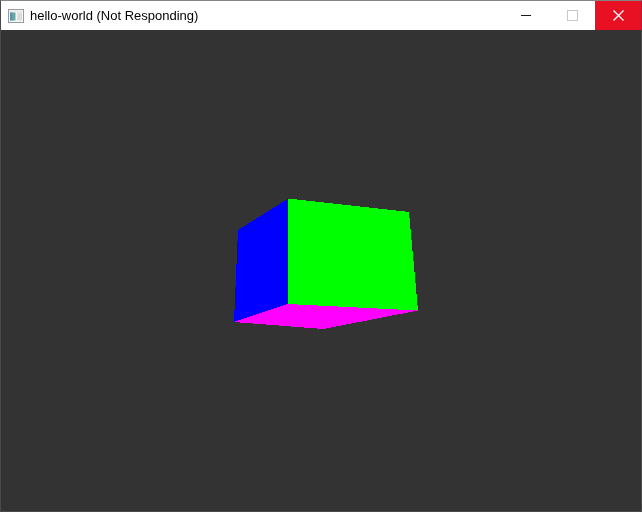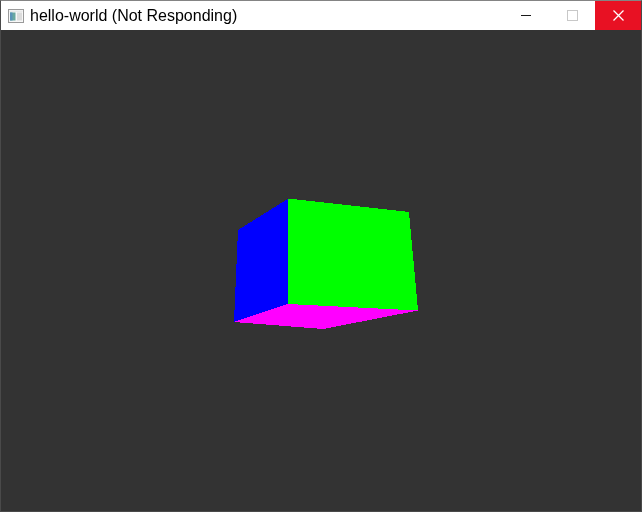--- a/index.html
+++ b/index.html
@@ -12,21 +12,21 @@
     display: flex; flex-direction: column;
     font-family: "Liberation Sans", sans-serif;
     background: #333333;
   }
   .titlebar {
     height: 29px; flex: none; background: #ffffff;
     display: flex; align-items: center;
   }
   .app-icon { margin-left: 7px; width: 16px; height: 16px; display: flex; flex: none; }
   .title {
-    margin-left: 6px; font-size: 16px; color: #000000;
+    margin-left: 6px; font-size: 13px; color: #000000;
     white-space: nowrap; overflow: hidden; flex: 1 1 auto;
   }
   .controls { display: flex; align-self: stretch; flex: none; }
   .ctl {
     width: 46px; height: 100%; border: none; margin: 0; padding: 0;
     background: transparent; display: flex; align-items: center; justify-content: center;
     outline: none; cursor: default;
   }
   .glyph-min { width: 10px; height: 1px; background: #1a1a1a; display: block; }
   .glyph-max { width: 9px; height: 9px; border: 1px solid #c8c8c8; display: block; background: transparent; }

